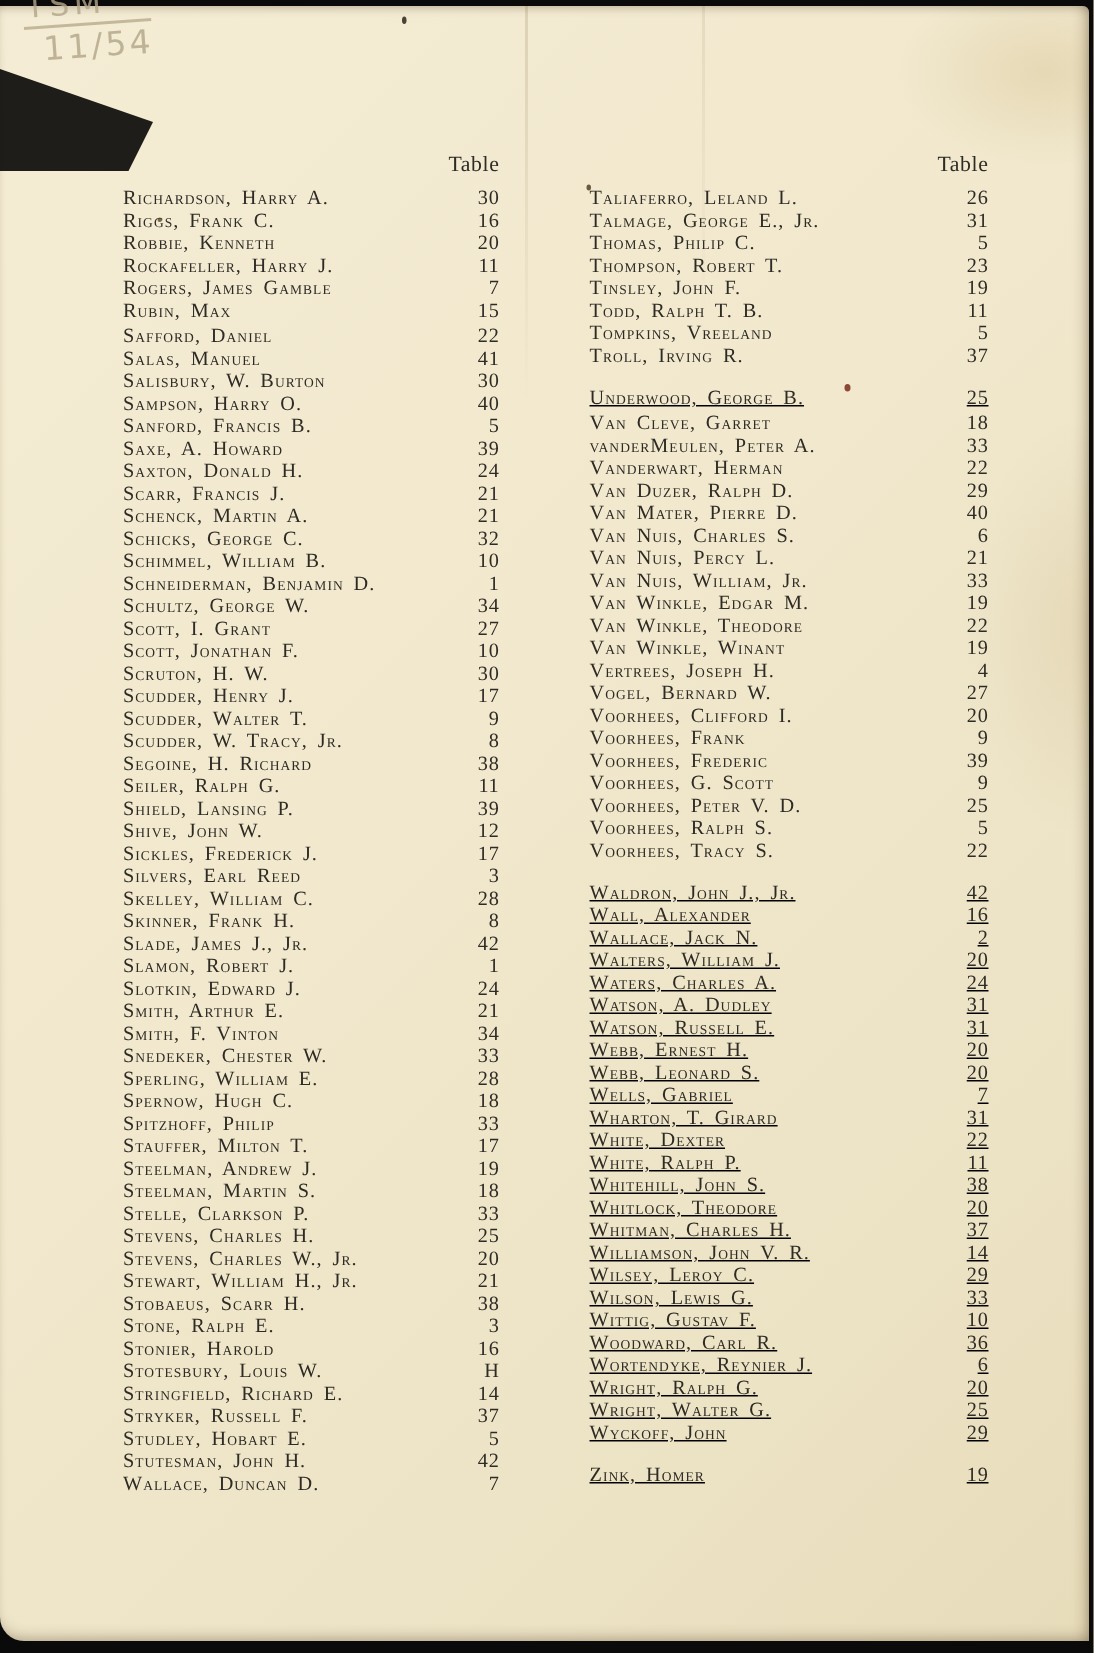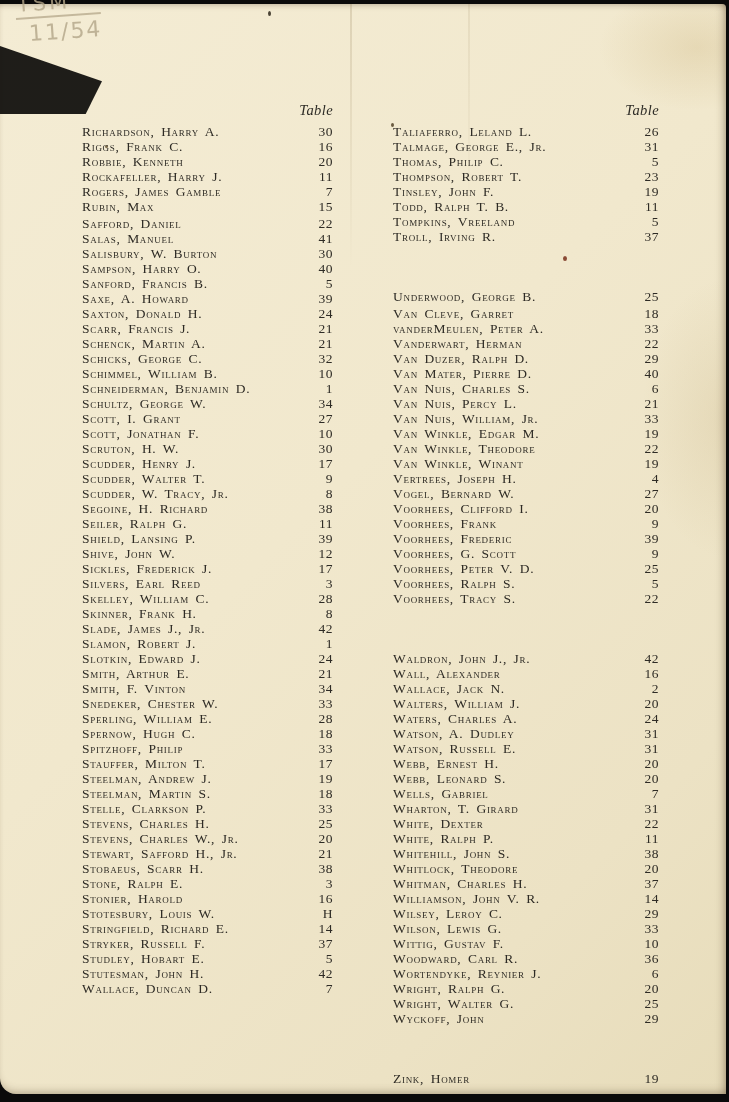--- a/index.html
+++ b/index.html
@@ -51,25 +51,25 @@
     border-bottom:2px solid #b9ac8f;
   }
   .handwriting .hw2{
     font-size:22px;letter-spacing:2px;margin:4px 0 0 12px;
   }
 
   .col{position:absolute;top:98px;}
   .col.left{left:82px;width:251px;}
   .col.right{left:393px;width:266px;}
   .col-header{
-    text-align:right;font-style:italic;font-size:14.5px;color:#2e2c26;
+    text-align:right;font-size:14.5px;color:#2e2c26;
     height:16px;line-height:16px;margin-bottom:6px;letter-spacing:.4px;
   }
   .group.gap-sm{margin-top:2px;}
-  .group.gap-lg{margin-top:45px;}
+  .group.gap-lg{margin-top:13px;text-decoration:underline;}
   .row{
     display:flex;justify-content:space-between;align-items:baseline;
     height:15px;line-height:15px;white-space:nowrap;
   }
   .nm{
     font-variant:small-caps;
     font-size:13.5px;color:#2e2b25;
     letter-spacing:.7px;word-spacing:2.5px;
   }
   .tn{
@@ -284,21 +284,21 @@
         </div>
         <div class="row">
           <span class="nm">Stevens, Charles H.</span>
           <span class="tn">25</span>
         </div>
         <div class="row">
           <span class="nm">Stevens, Charles W., Jr.</span>
           <span class="tn">20</span>
         </div>
         <div class="row">
-          <span class="nm">Stewart, Safford H., Jr.</span>
+          <span class="nm">Stewart, William H., Jr.</span>
           <span class="tn">21</span>
         </div>
         <div class="row">
           <span class="nm">Stobaeus, Scarr H.</span>
           <span class="tn">38</span>
         </div>
         <div class="row">
           <span class="nm">Stone, Ralph E.</span>
           <span class="tn">3</span>
         </div>

